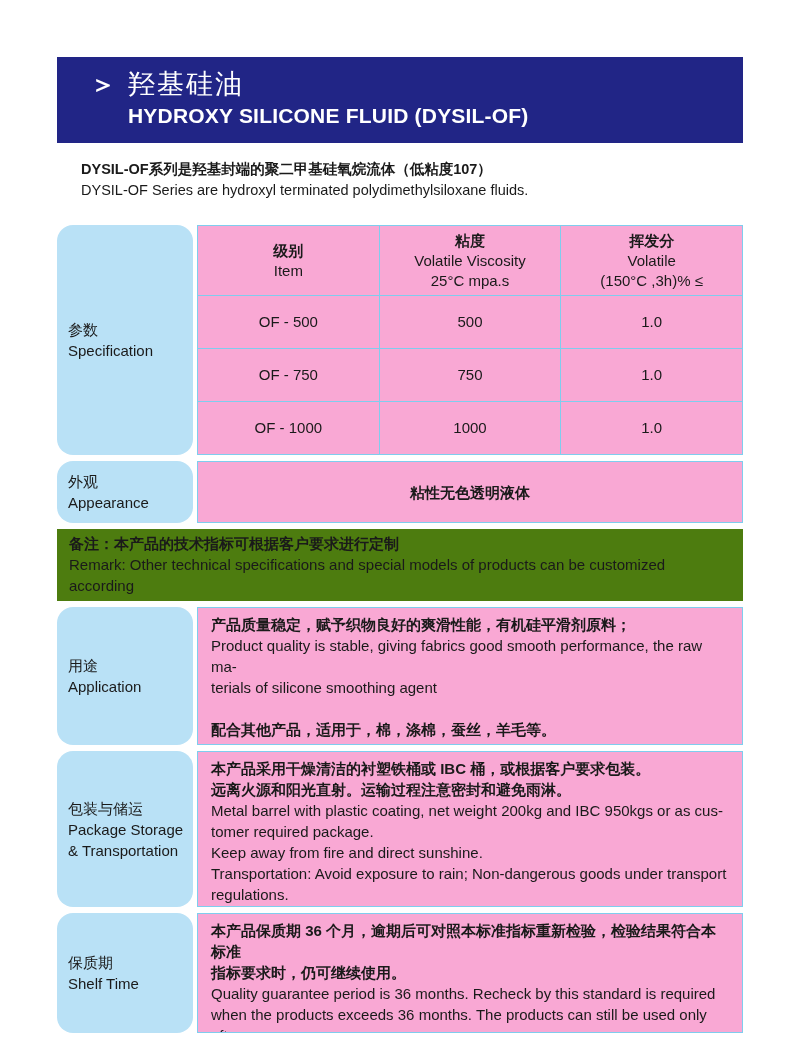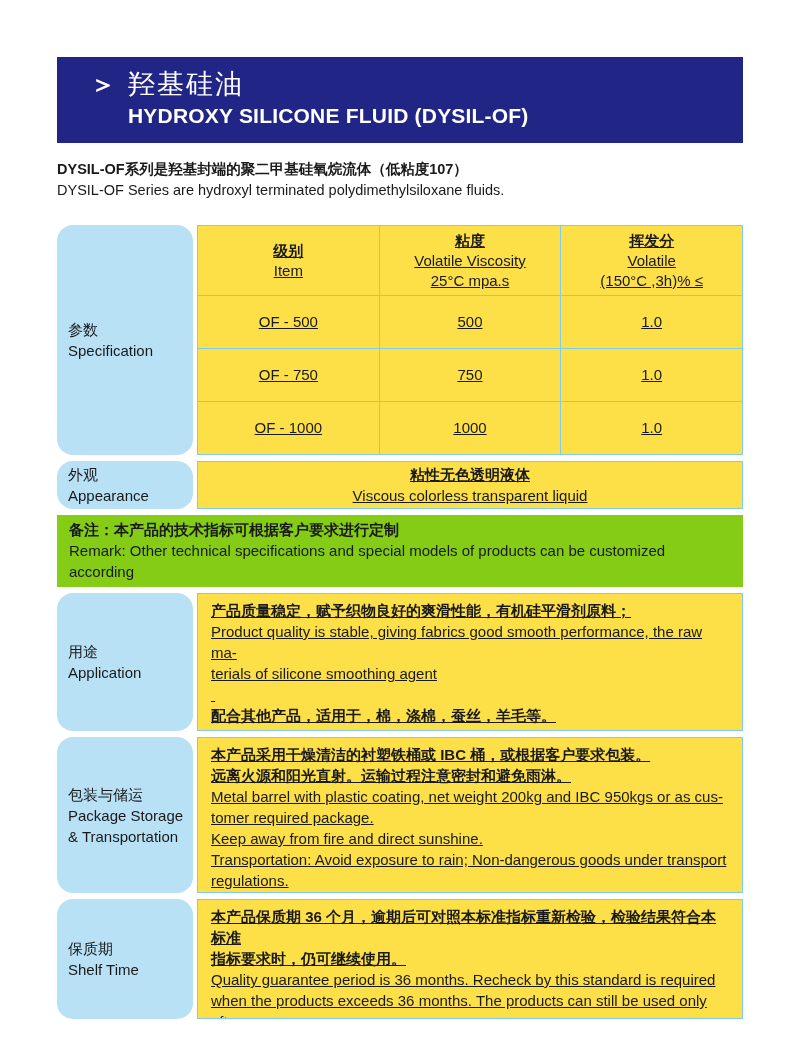--- a/index.html
+++ b/index.html
@@ -17,44 +17,43 @@
     background: #212586;
     color: #ffffff;
     padding: 10px 0 0 33px;
   }
   .banner-row1 { display: flex; align-items: center; }
   .arrow { font-size: 26px; font-weight: bold; width: 38px; line-height: 34px; }
   .title-cn { font-size: 27px; font-weight: normal; letter-spacing: 2px; line-height: 34px; }
   .title-en { font-size: 21px; font-weight: bold; margin-left: 38px; line-height: 30px; letter-spacing: 0.2px; }
 
   
-  .intro { margin: 16px 0 0 0; }
+  .intro { margin: 16px 0 0 24px; }
   .intro p { font-size: 14.5px; line-height: 21px; }
   .intro .cn { font-weight: 600; }
 
   
   .tbl { margin-top: 24px; }
   .row { display: flex; margin-bottom: 6px; }
   .label-cell {
     width: 136px; min-width: 136px;
     background: #b9e1f6;
     margin-right: 4px;
     display: flex; flex-direction: column; justify-content: center;
     padding: 6px 6px 6px 11px;
     font-size: 15px; line-height: 21px; border-radius: 16px;
   }
   .content-cell {
     flex: 1;
     border: 1px solid #7fcdee;
-    background: #fde047;
+    background: #f9a8d4;
     overflow: hidden;
-    text-decoration: underline;
   }
   .h-spec { height: 230px; }
-  .h-appearance { height: 48px; }
+  .h-appearance { height: 62px; }
   .h-app { height: 138px; }
   .h-pkg { height: 156px; }
   .h-shelf { height: 120px; }
 
   
   .spec-table {
     width: 100%; height: 100%;
     border-collapse: collapse; table-layout: fixed;
   }
   .spec-table th, .spec-table td {
@@ -69,21 +68,21 @@
   
   .center-cell {
     display: flex; flex-direction: column; justify-content: center; align-items: center;
     font-size: 15px; line-height: 21px;
   }
   .center-cell .cn { font-weight: bold; }
 
   
   .remark {
     height: 72px;
-    background: #84cc16;
+    background: #4d7c0f;
     padding: 4px 12px;
     font-size: 15px; line-height: 21px;
     margin-bottom: 6px;
     overflow: hidden;
   }
 
   
   .paralines { padding: 6px 13px; font-size: 15px; line-height: 21px; }
   .tline.cn { font-weight: bold; }
 </style>
@@ -153,21 +152,20 @@
       </div>
     </section>
 
     <section class="row h-appearance">
       <div class="label-cell">
         <div>外观</div>
         <div>Appearance</div>
       </div>
       <div class="content-cell center-cell">
         <div class="cn">粘性无色透明液体</div>
-        <div>Viscous colorless transparent liquid</div>
       </div>
     </section>
 
     <section class="remark">
         <div class="tline cn">备注：本产品的技术指标可根据客户要求进行定制</div>
         <div class="tline">Remark: Other technical specifications and special models of products can be customized according</div>
         <div class="tline">to customer requirements.</div>
       </section>
 
     <section class="row h-app">

